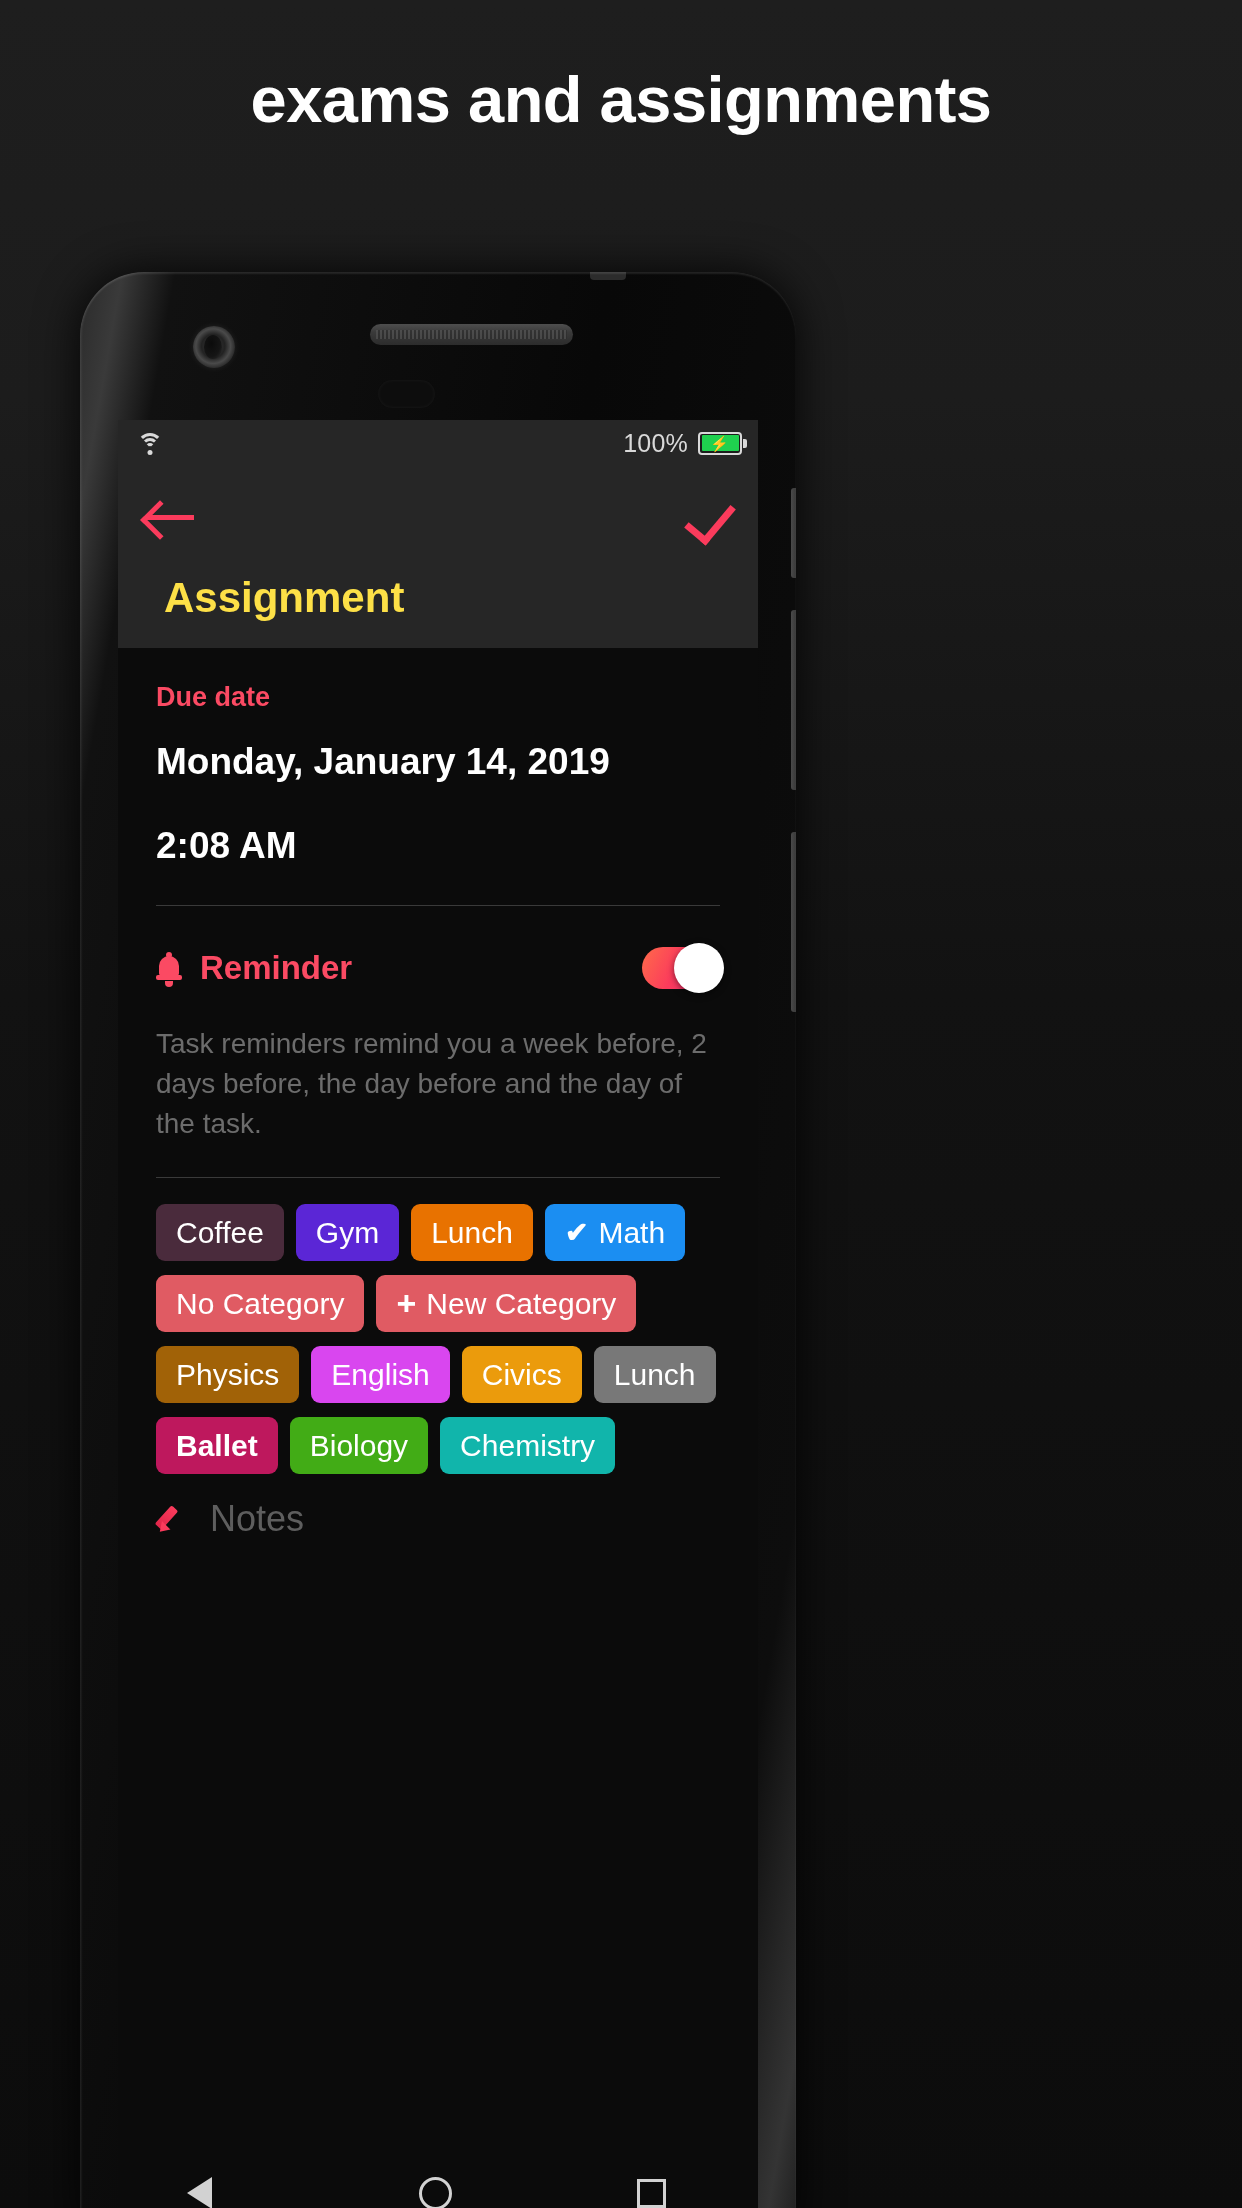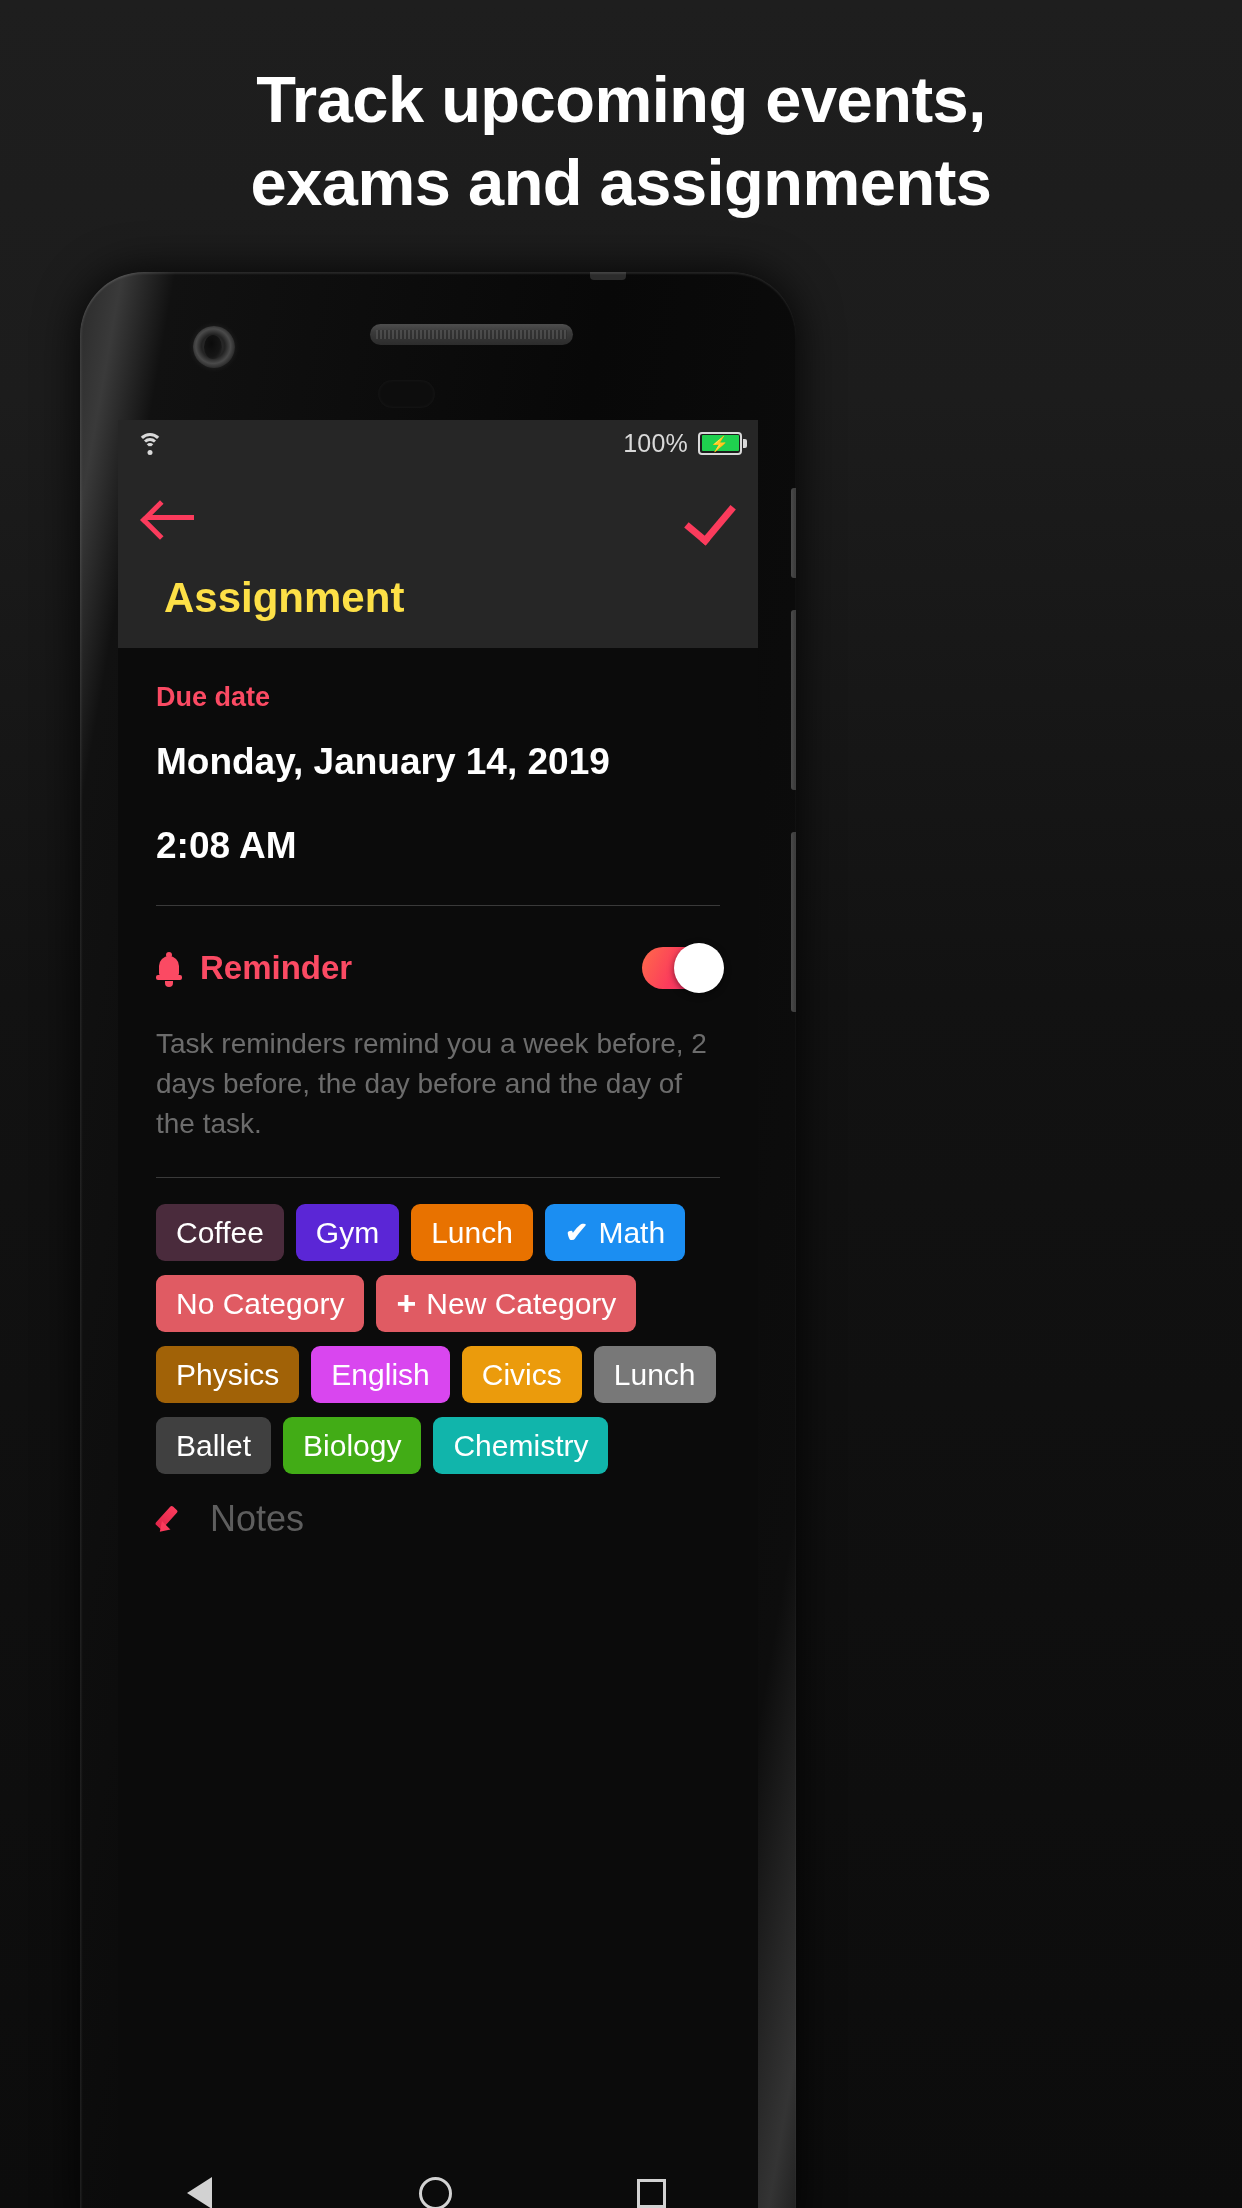--- a/index.html
+++ b/index.html
@@ -257,21 +257,20 @@
   }
   .nav-home { width: 33px; height: 33px; border-radius:50%; border: 3px solid #d2d2d2; }
   .nav-recent { width: 29px; height: 29px; border: 3px solid #d2d2d2; }
 </style>
 </head>
 <body>
 
 <div id="stage">
 
   <div class="headline">
-    <span>Track upcoming events,</span>
     <span class="l2">exams and assignments</span>
   </div>
 
   <div class="phone">
     <div class="top-notch"></div>
     <div class="camera"></div>
     <div class="earpiece"></div>
     <div class="sensor"></div>
     <div class="side-btn b1"></div>
     <div class="side-btn b2"></div>
@@ -361,21 +360,21 @@
                 <span>English</span>
               </div>
               <div class="chip" style="background: rgb(235, 155, 12);">
                 <span>Civics</span>
               </div>
               <div class="chip" style="background: rgb(120, 120, 120);">
                 <span>Lunch</span>
               </div>
             </div>
             <div class="chip-row">
-              <div class="chip" style="background: #404040;">
+              <div class="chip" style="background: #be185d; font-weight: bold;">
                 <span>Ballet</span>
               </div>
               <div class="chip" style="background: rgb(66, 172, 22);">
                 <span>Biology</span>
               </div>
               <div class="chip" style="background: rgb(17, 181, 171);">
                 <span>Chemistry</span>
               </div>
             </div>
           </div>

